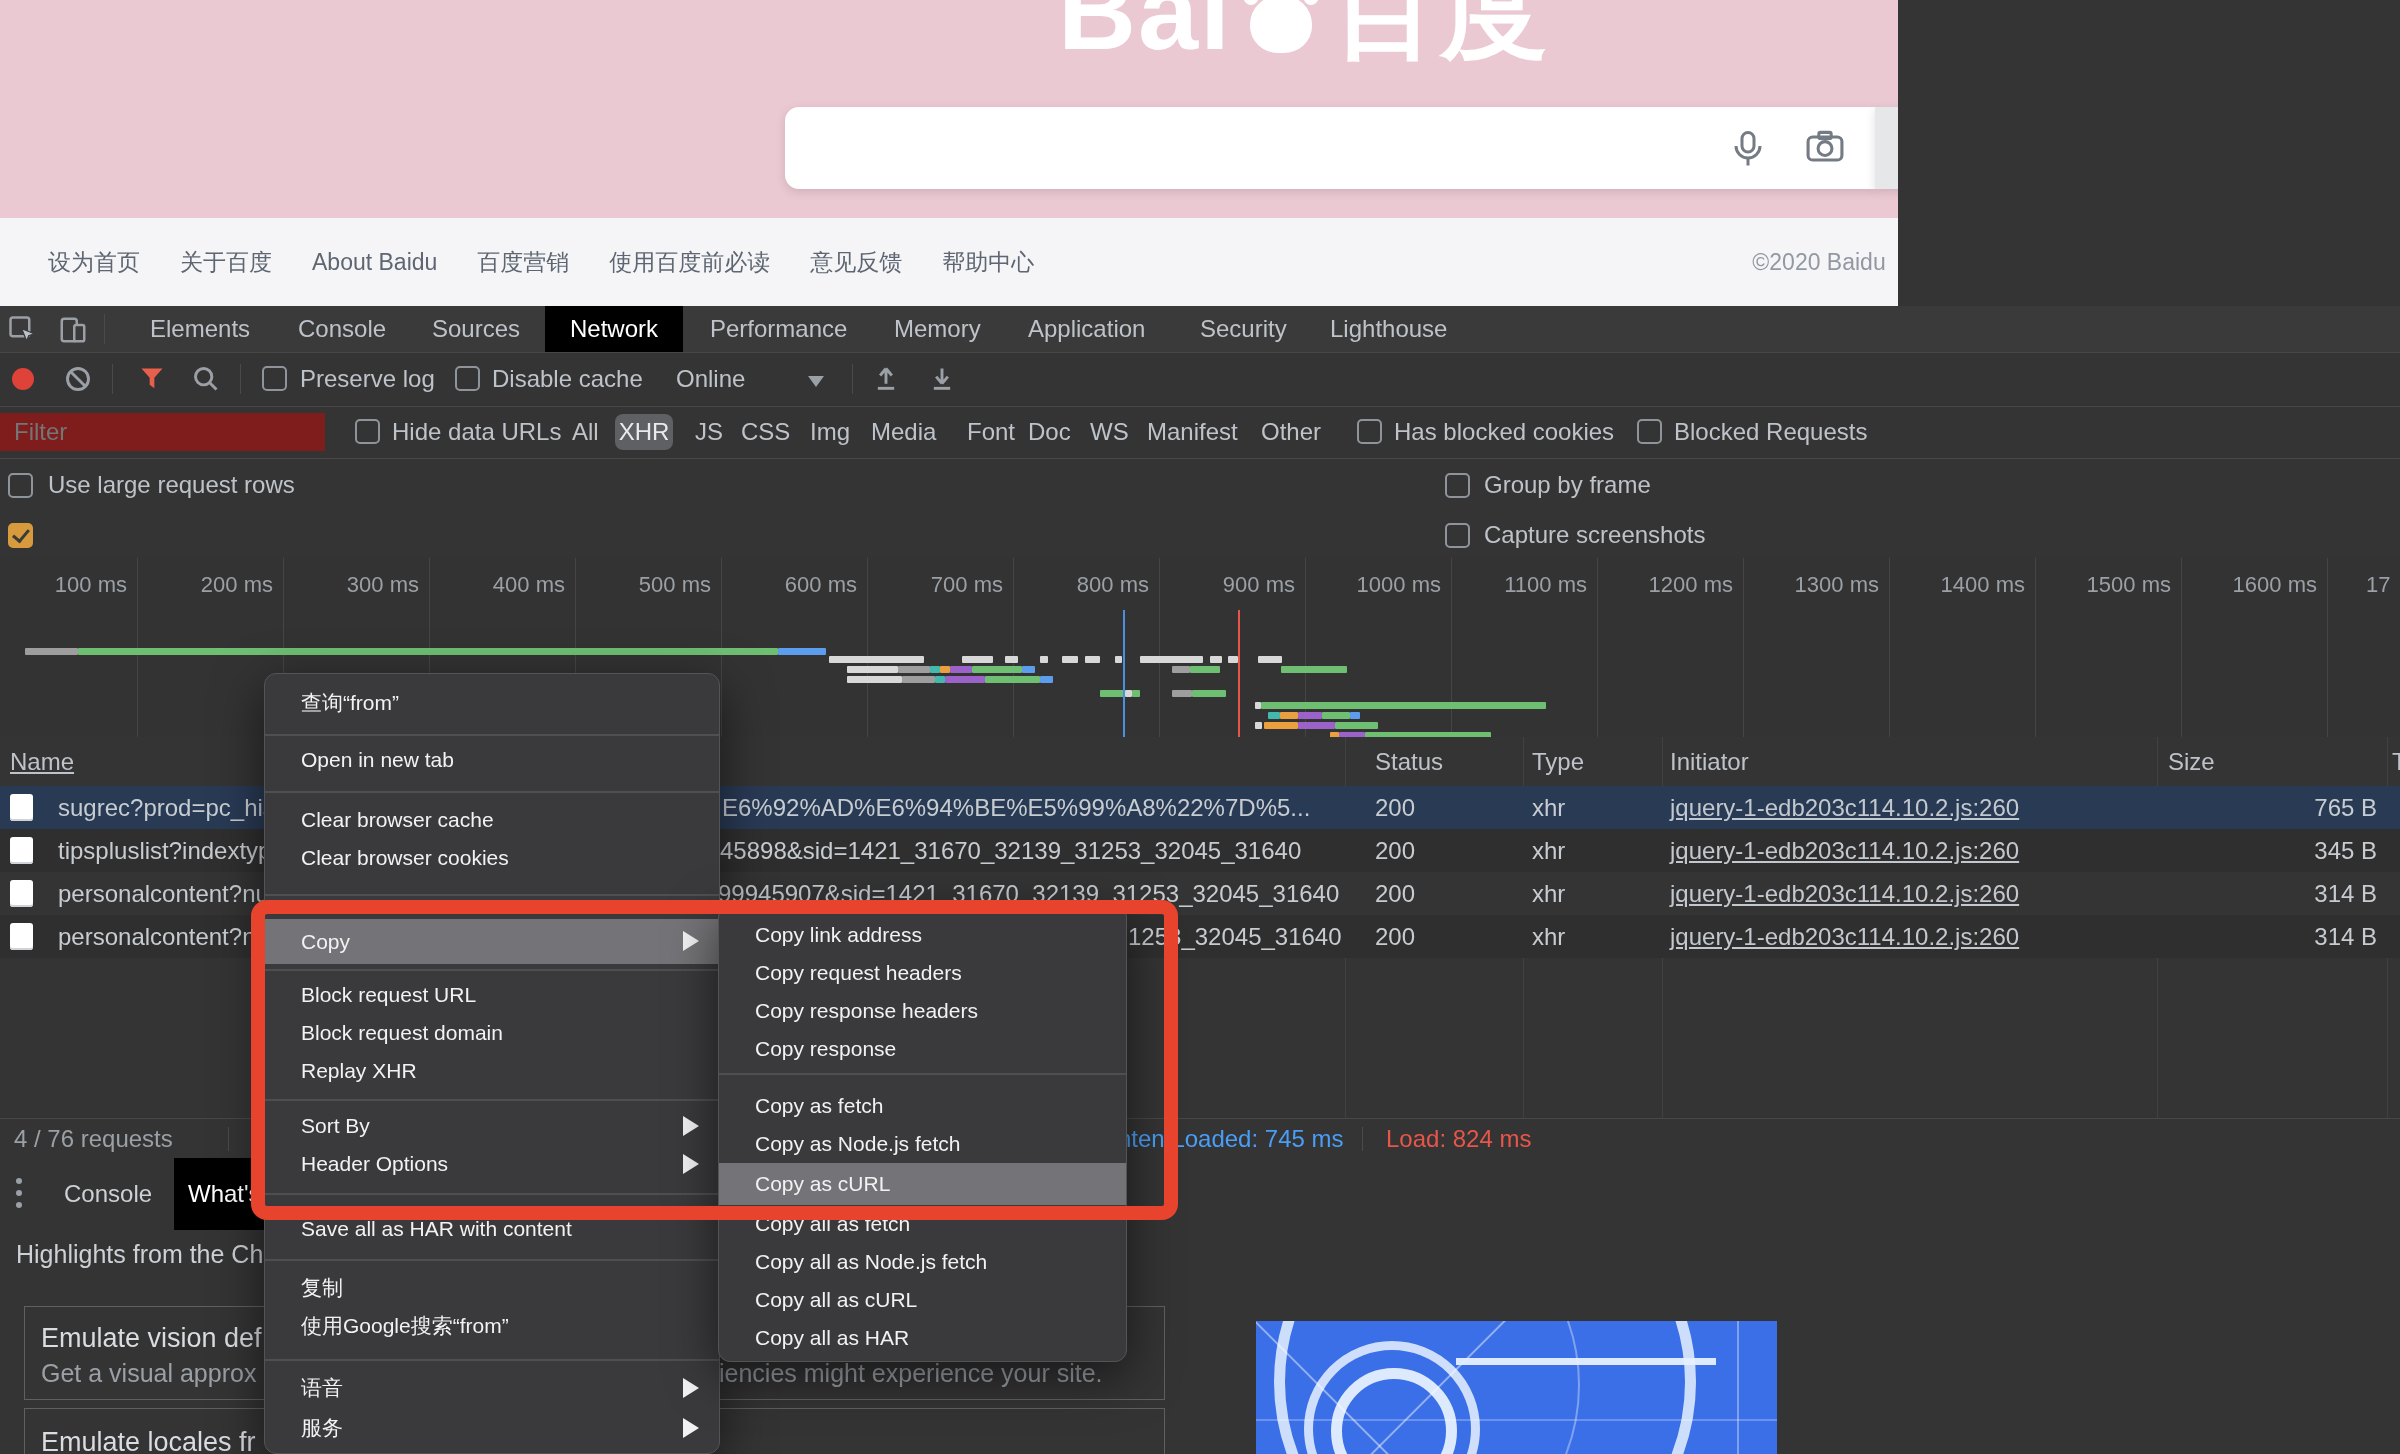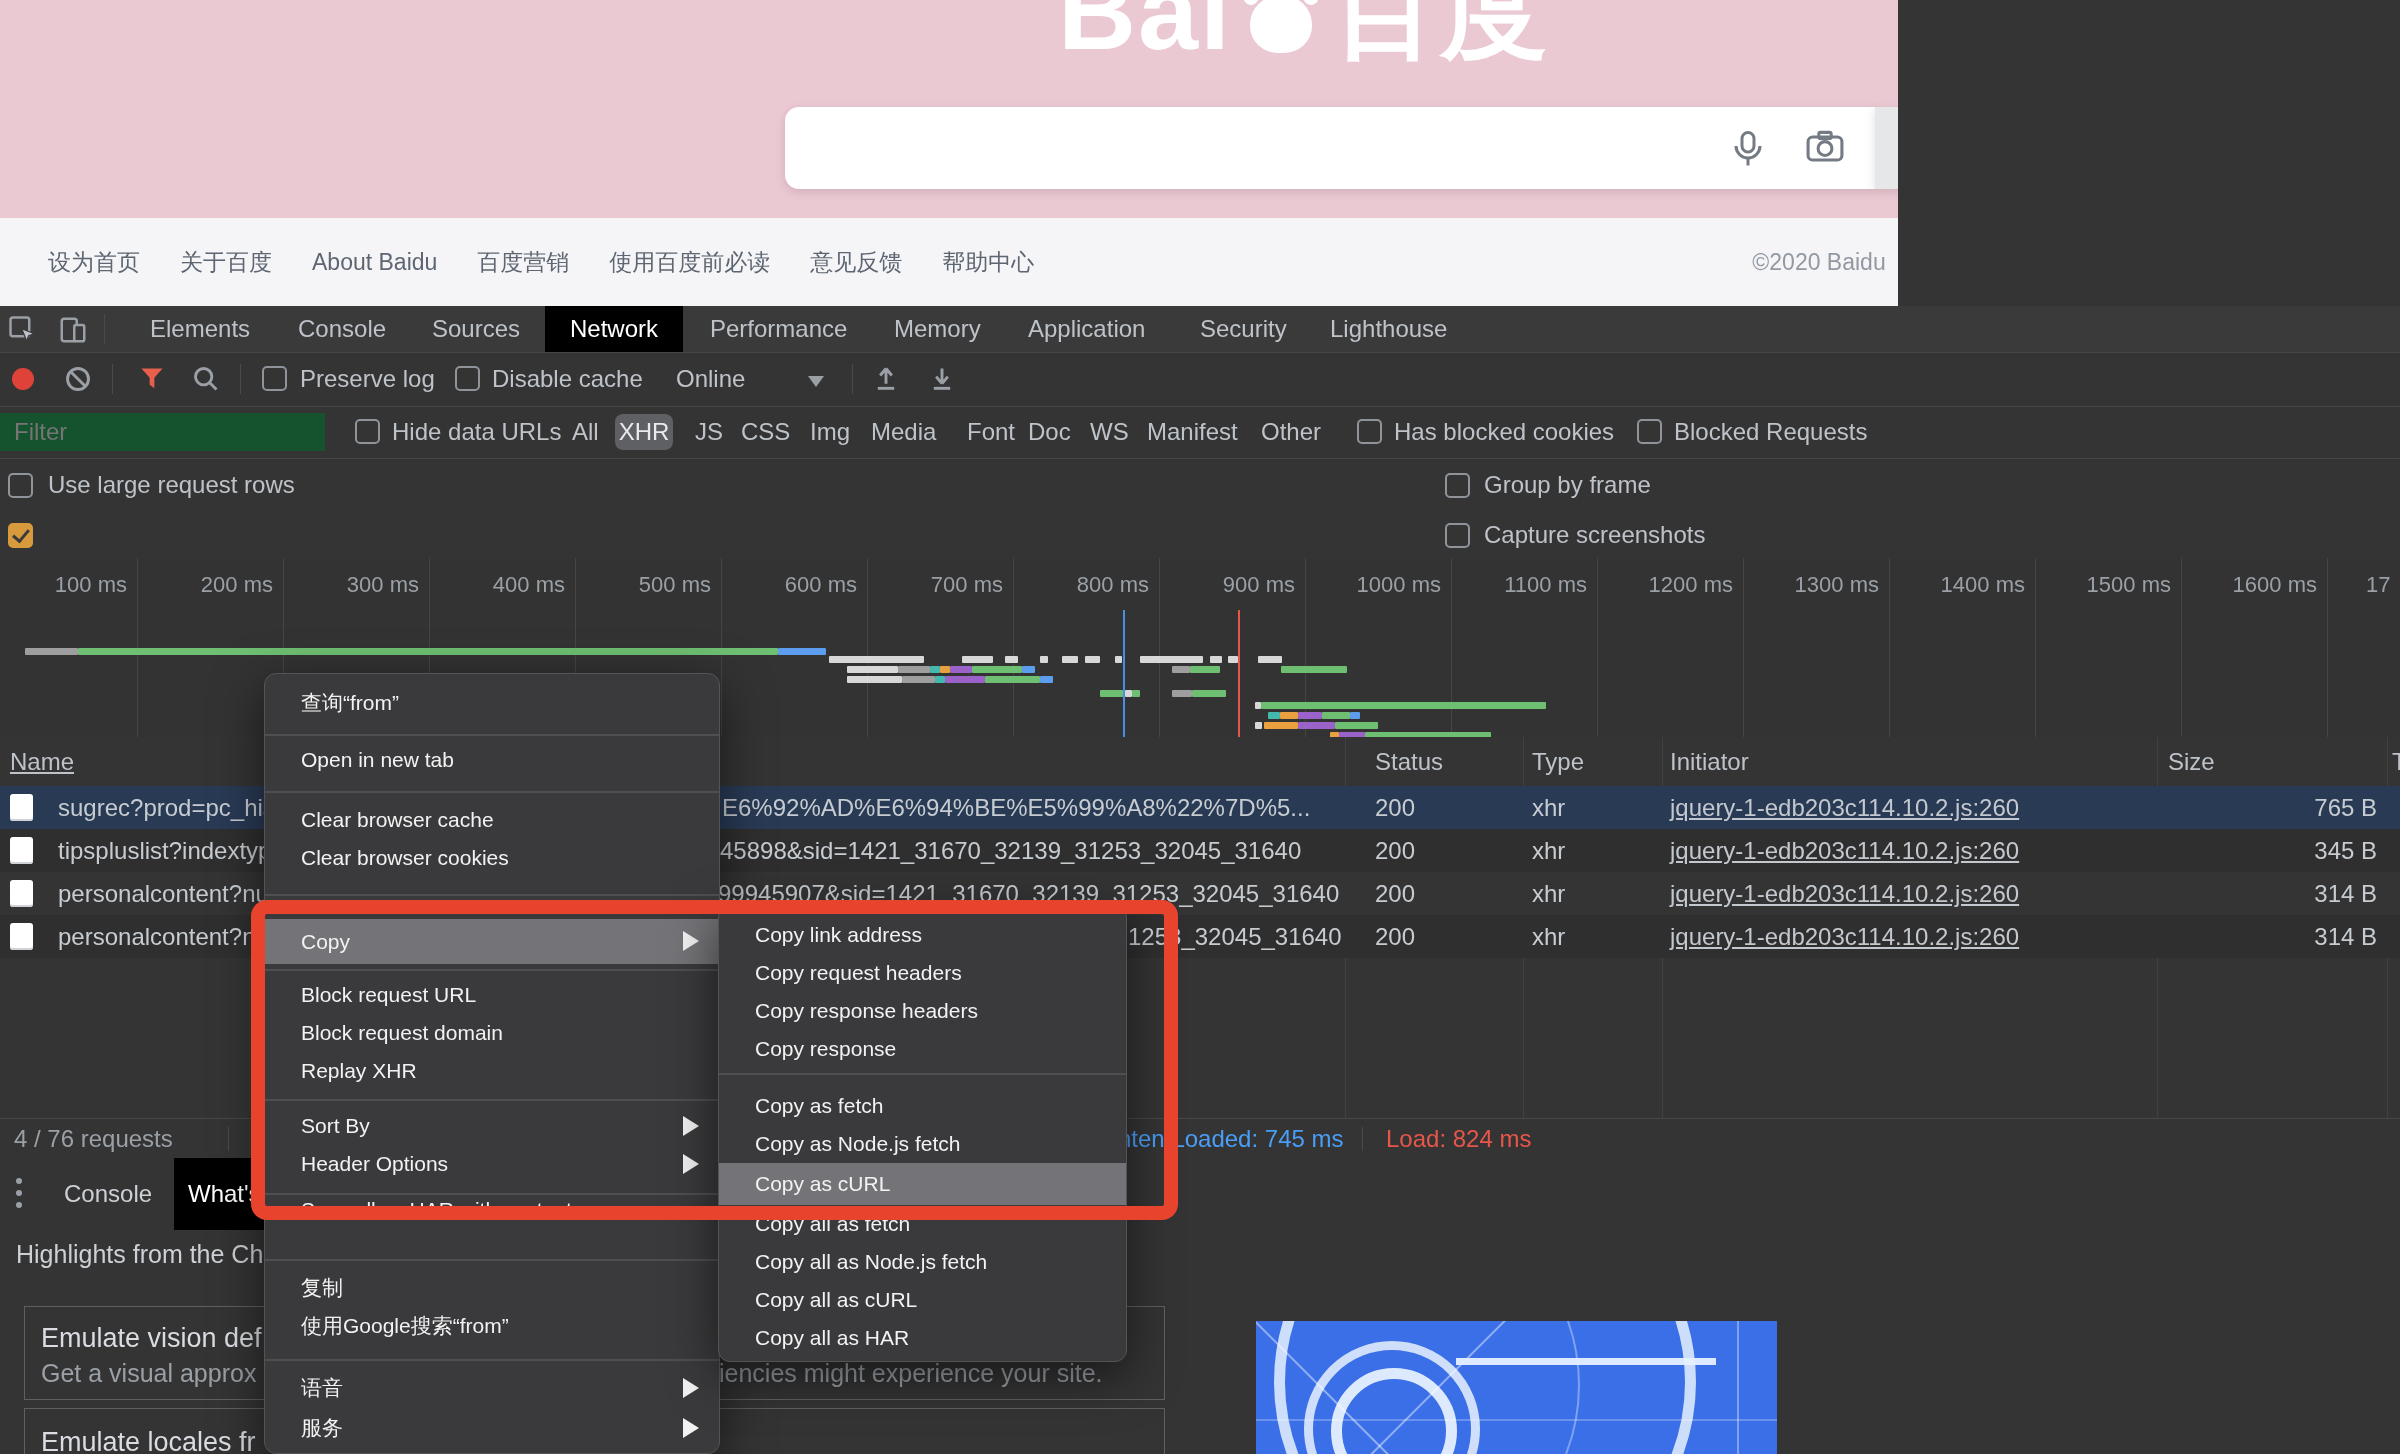--- a/index.html
+++ b/index.html
@@ -24,21 +24,21 @@
   .tab{position:absolute;top:0;line-height:46px;color:#bec3c9;}
   .tab.active{background:#000;color:#fff;text-align:center;}
   .vsep{position:absolute;background:#4a4a4a;width:1px;}
   .toolbar{position:absolute;left:0;top:46px;width:2400px;height:54px;border-bottom:1px solid #474747;}
   .ticon{position:absolute;top:13px;}
   .tlabel{position:absolute;top:0;line-height:54px;}
   .cb{position:absolute;width:25px;height:25px;border:2px solid #8f949a;border-radius:5px;box-sizing:border-box;background:transparent;}
   .cb.on{background:#d79a3c;border-color:#d79a3c;}
   .cb.on::after{content:"";position:absolute;left:6px;top:1px;width:7px;height:13px;border:solid #3a3a3a;border-width:0 3px 3px 0;transform:rotate(40deg);}
   .filterbar{position:absolute;left:0;top:100px;width:2400px;height:52px;border-bottom:1px solid #474747;}
-  .filterinput{position:absolute;left:0;top:7px;width:325px;height:38px;background:#14532d;color:#9aa0a6;border:none;font-size:24px;padding:0 14px;font-family:"Liberation Sans",sans-serif;box-sizing:border-box;}
+  .filterinput{position:absolute;left:0;top:7px;width:325px;height:38px;background:#7f1d1d;color:#9aa0a6;border:none;font-size:24px;padding:0 14px;font-family:"Liberation Sans",sans-serif;box-sizing:border-box;}
   .ftype{position:absolute;top:0;line-height:52px;}
   .fpill{position:absolute;left:615px;top:8px;width:58px;height:36px;background:#5f6063;border-radius:8px;color:#e8eaed;text-align:center;line-height:36px;}
   .optrow1{position:absolute;left:0;top:152px;width:2400px;height:54px;}
   .optrow2{position:absolute;left:0;top:206px;width:2400px;height:46px;}
   .olabel{position:absolute;top:0;line-height:54px;}
   .overview{position:absolute;left:0;top:252px;width:2400px;height:179px;border-bottom:1px solid #474747;background:#333;}
   .rlabel{position:absolute;top:0;height:54px;line-height:54px;width:142px;text-align:right;color:#9aa0a6;font-size:22px;}
   .rline{position:absolute;top:0;width:1px;height:179px;background:#454545;}
   .seg{position:absolute;height:7px;border-radius:1px;}
   .marker{position:absolute;top:52px;width:2px;height:127px;}
@@ -414,21 +414,21 @@
     <div class="msep" style="top:425px;"></div>
     <div class="mi" style="top:433px;">
       <span>Sort By</span>
       <span class="arr"></span>
     </div>
     <div class="mi" style="top:471px;">
       <span>Header Options</span>
       <span class="arr"></span>
     </div>
     <div class="msep" style="top:519px;"></div>
-    <div class="mi" style="top:517px;">Save all as HAR with content</div>
+    <div class="mi" style="top:536px;">Save all as HAR with content</div>
     <div class="msep" style="top:585px;"></div>
     <div class="mi" style="top:595px;">复制</div>
     <div class="mi" style="top:633px;">使用Google搜索“from”</div>
     <div class="msep" style="top:685px;"></div>
     <div class="mi" style="top:695px;">
       <span>语音</span>
       <span class="arr"></span>
     </div>
     <div class="mi" style="top:735px;">
       <span>服务</span>

